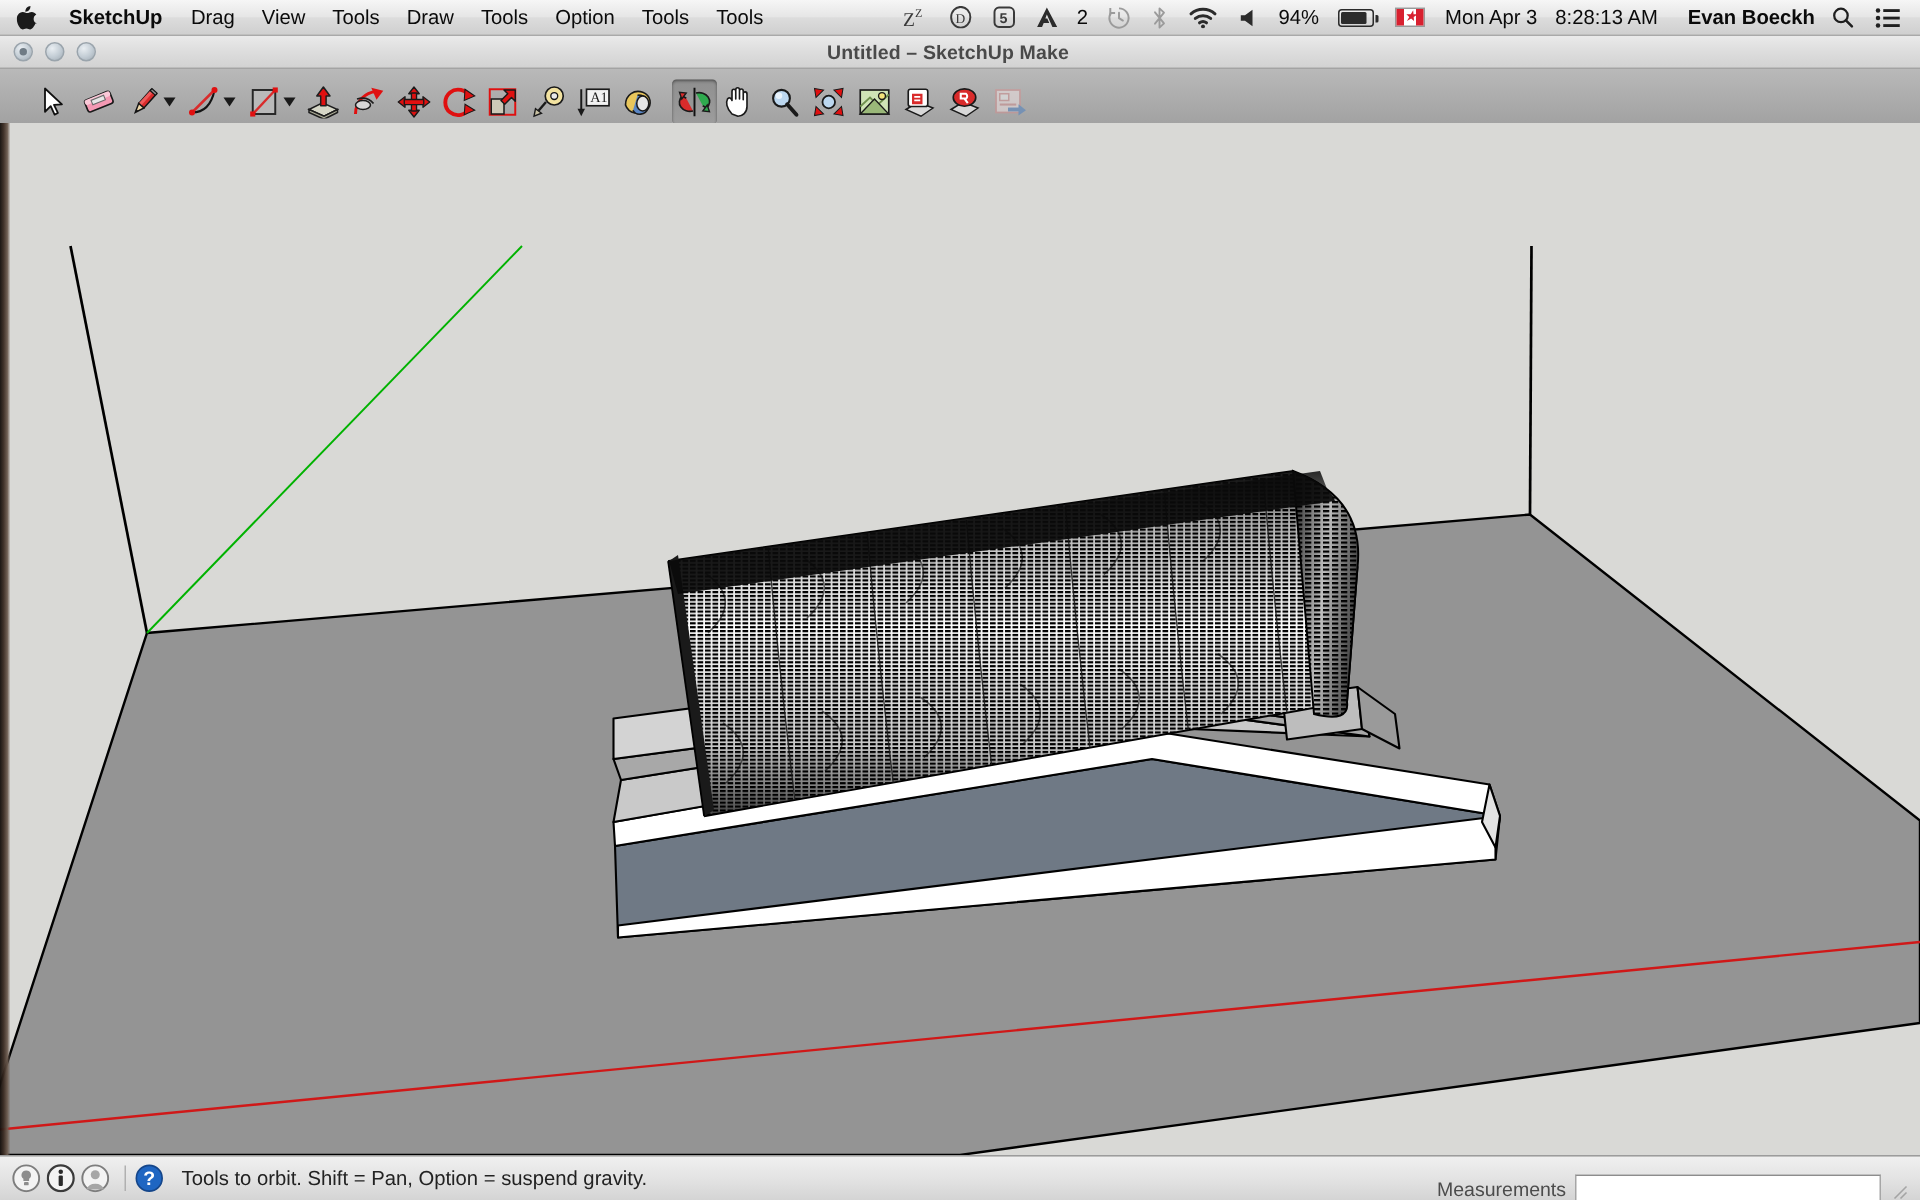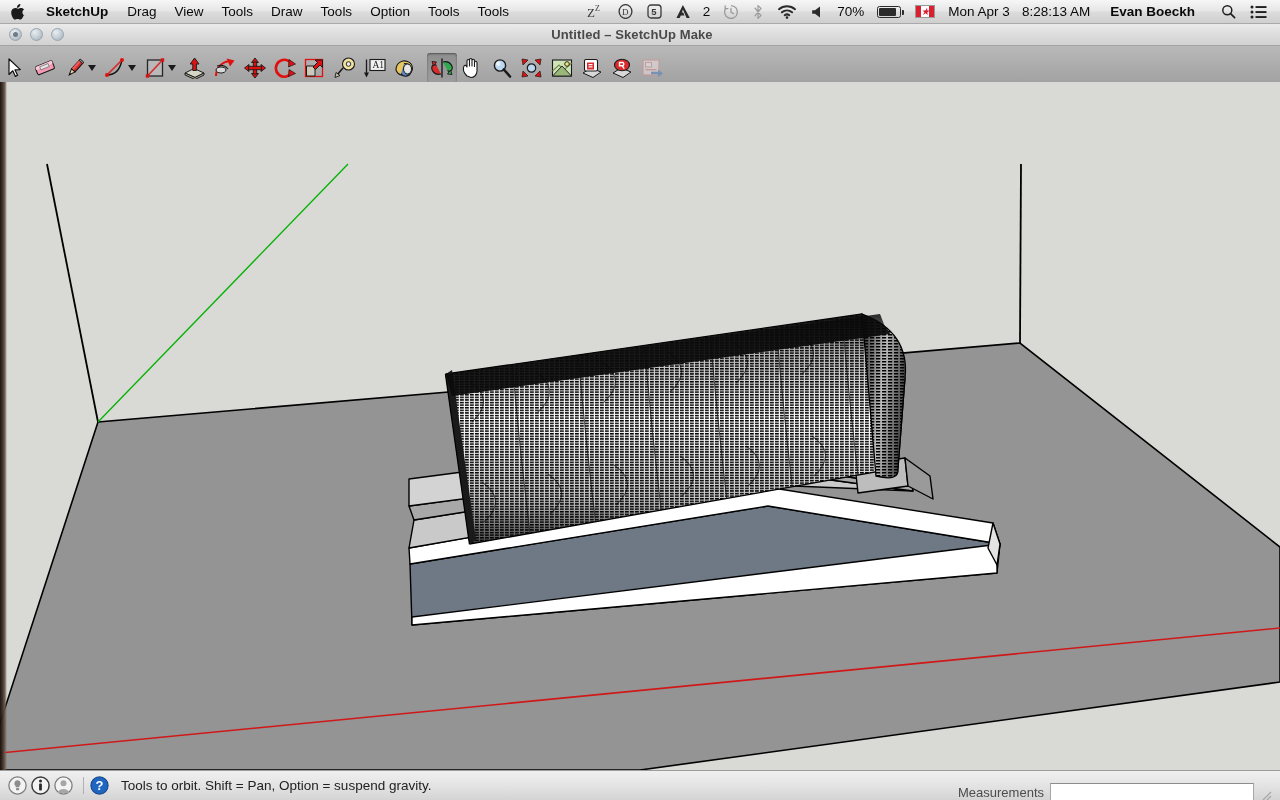--- a/index.html
+++ b/index.html
@@ -28,21 +28,21 @@
     padding:0 9px;height:19px;line-height:19px;white-space:nowrap;
     font-size:13.5px;cursor:default;
   }
   .menu-item.app-name{font-weight:bold;padding:0 10px;}
   .mb-right{margin-left:auto;display:flex;align-items:center;height:24px;padding-right:6px;}
   .mb-ico{
     margin:0 7px;display:flex;align-items:center;justify-content:center;
     height:22px;color:#3a3a3a;
   }
   .mb-text{margin:0 6px;font-size:13.5px;white-space:nowrap;color:#0a0a0a;}
-  .mb-text.user{font-weight:bold;margin-left:14px;margin-right:19px;}
+  .mb-text.user{font-weight:bold;margin-left:14px;margin-right:4px;}
   .batt{
     width:24px;height:12px;border:1.6px solid #2b2b2b;border-radius:2.5px;
     position:relative;display:inline-block;box-sizing:border-box;
   }
   .batt::after{
     content:"";position:absolute;right:-3.5px;top:3px;width:2px;height:5px;
     background:#2b2b2b;border-radius:0 1px 1px 0;
   }
   .batt>i{position:absolute;left:1px;top:1px;bottom:1px;background:#2b2b2b;border-radius:1px;display:block;}
   .flag{
@@ -78,21 +78,21 @@
     position:absolute;left:0;right:16px;text-align:center;
     font-size:13px;color:#4a4a4a;font-weight:600;letter-spacing:.1px;
     pointer-events:none;
   }
 
   
   .toolbar{
     position:absolute;top:46px;left:0;width:1280px;height:44px;
     background:linear-gradient(#b9b9b9 0%,#ababab 50%,#9e9e9e 100%);
     border-bottom:1px solid #6d6d6d;
-    display:flex;align-items:center;box-sizing:border-box;padding-left:0;
+    display:flex;align-items:center;box-sizing:border-box;padding-left:21px;
   }
   .tool{
     width:30px;height:30px;display:flex;align-items:center;justify-content:center;
     position:relative;flex:none;border-radius:3px;
   }
   .tool.active{
     background:linear-gradient(#8f8f8f,#9d9d9d);
     box-shadow:inset 0 1px 2px rgba(0,0,0,.45),0 1px 0 rgba(255,255,255,.25);
   }
   .tool.dim{opacity:.45;}
@@ -213,21 +213,21 @@
           <circle cx="10" cy="13.6" r="1.3" fill="#2b2b2b"></circle>
         </svg>
       </div>
 
       <div class="mb-ico">
         <svg width="13" height="14" viewBox="0 0 13 14">
           <path d="M9 1.5 4 5.2H1.2v3.6H4L9 12.5z" fill="#2b2b2b"></path>
         </svg>
       </div>
 
-      <div class="mb-text">70%</div>
+      <div class="mb-text">94%</div>
 
       <div class="mb-ico">
         <span class="batt">
             <i style="width:17px"></i>
           </span>
       </div>
 
       <div class="mb-ico">
         <span class="flag">
             <i>★</i>

